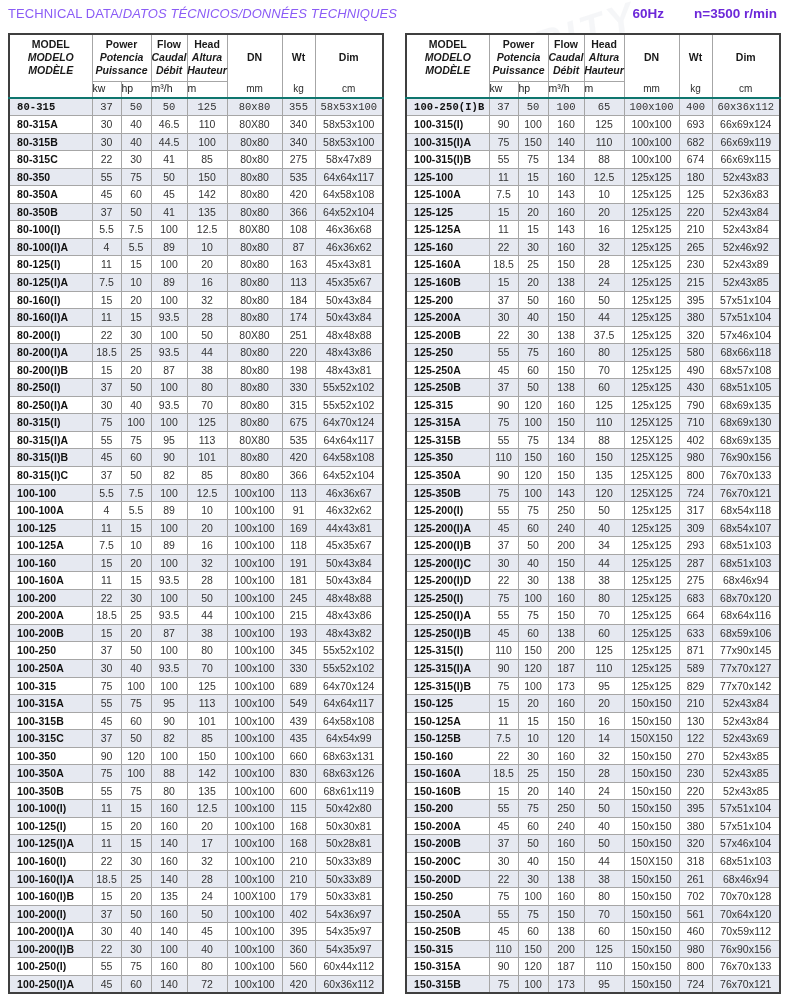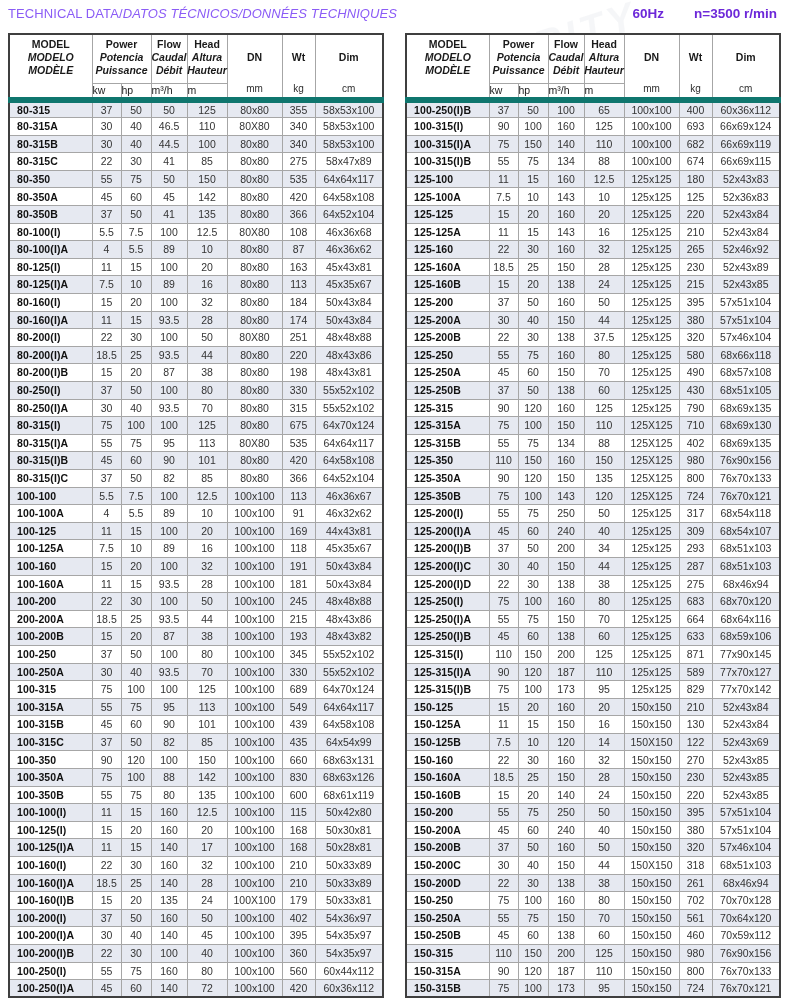--- a/index.html
+++ b/index.html
@@ -22,21 +22,21 @@
   table.spec { border-collapse:collapse; table-layout:fixed; width:374px; }
   table.spec, table.spec th, table.spec td { box-sizing:border-box; }
   table.spec { border:2px solid #3f3f3f; }
   table.spec th, table.spec td { border:1px solid #a6a6a6; padding:0; }
   table.spec thead th { background:#fff; font-size:10.5px; color:#1a1a1a; vertical-align:top; }
   .hlabel { height:45px; display:flex; flex-direction:column; justify-content:center; align-items:center; line-height:13px; font-weight:bold; }
   .hlabel .it { font-style:italic;text-align:center; }
   .hunit { height:17px; display:flex; justify-content:center; align-items:center; font-weight:normal; font-size:10px; color:#2e2e2e; }
   tr.h2 th { height:17px; font-weight:normal; font-size:10px; color:#2e2e2e; text-align:left; vertical-align:middle; }
   tbody tr td { border-top:1px solid #b9bcc4; }
-  tbody tr:first-child td { border-top:6px solid #0f766e; }
+  tbody tr:first-child td { border-top:2px solid #0f766e;font-family:Liberation Mono, monospace; }
   tbody td { height:17.55px; font-size:10.5px; color:#333333; text-align:center; vertical-align:middle; line-height:1; }
   tbody td.model { text-align:left; padding-left:7px; font-weight:bold; color:#111111; font-size:10.5px; letter-spacing:0.1px; }
   tbody tr:nth-child(odd) { background:#e6e9f1; }
   tbody tr:nth-child(even) { background:#ffffff; }
 </style>
 </head>
 <body>
 
 <div class="page">
 

